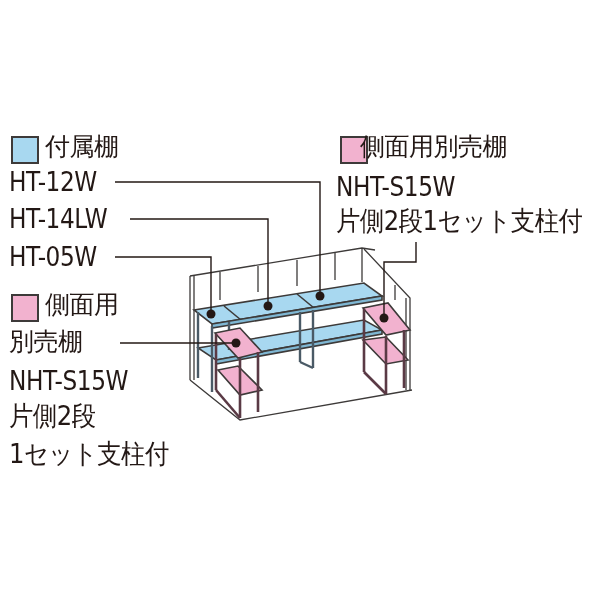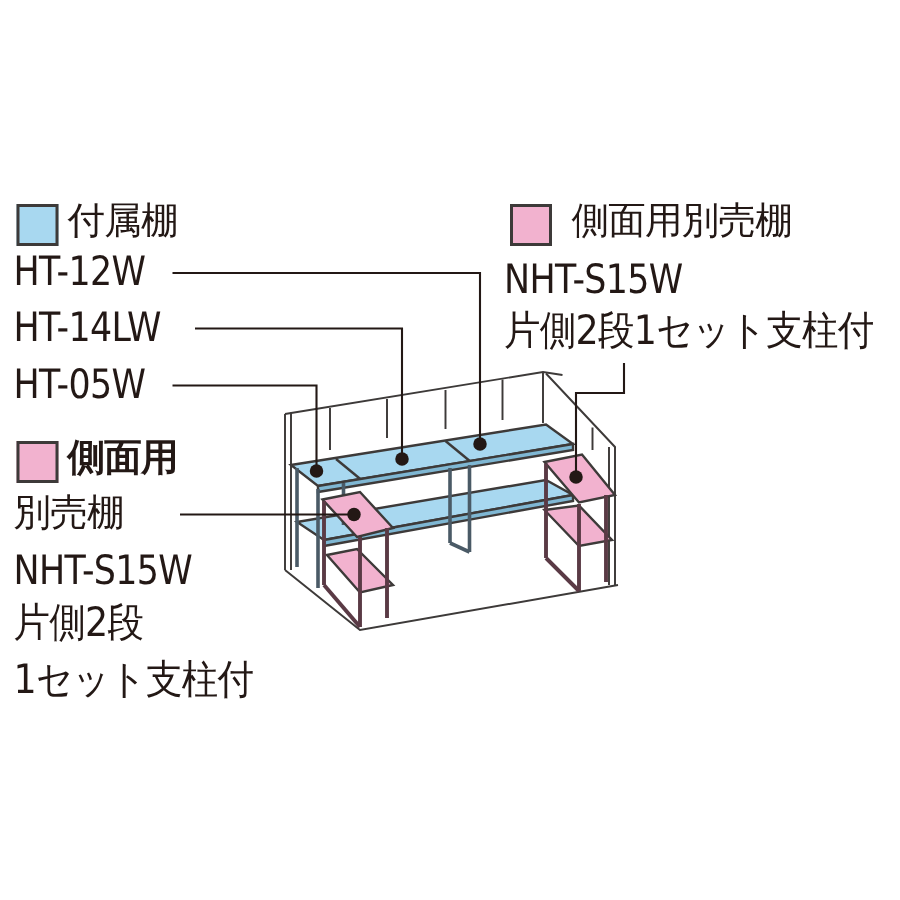--- a/index.html
+++ b/index.html
@@ -97,25 +97,25 @@
 <div>
   <div class="swatch" style="left:11px; top:136px; background:#a8d8f0;"></div>
   <div class="lbl big" style="left:45px; top:134px;">付属棚</div>
   <div class="lbl code" style="left:9px; top:168px;">HT-12W</div>
   <div class="lbl code" style="left:9px; top:205px;">HT-14LW</div>
   <div class="lbl code" style="left:9px; top:243px;">HT-05W</div>
 </div>
 
 <div>
   <div class="swatch" style="left:340px; top:136px; background:#f2b2cf;"></div>
-  <div class="lbl big" style="left:381px; top:134px;">側面用別売棚</div>
+  <div class="lbl big" style="left:360px; top:134px;">側面用別売棚</div>
   <div class="lbl code" style="left:336px; top:173px;">NHT-S15W</div>
   <div class="lbl jp" style="left:336px; top:207px;">片側2段1セット支柱付</div>
 </div>
 
 <div>
   <div class="swatch" style="left:11px; top:294px; background:#f2b2cf;"></div>
-  <div class="lbl big" style="left:45px; top:292px;font-weight:bold;">側面用</div>
+  <div class="lbl big" style="left:45px; top:292px;">側面用</div>
   <div class="lbl big" style="left:9px; top:329px;">別売棚</div>
   <div class="lbl code" style="left:9px; top:367px;">NHT-S15W</div>
   <div class="lbl jp" style="left:9px; top:402px;">片側2段</div>
   <div class="lbl jp" style="left:9px; top:440px;">1セット支柱付</div>
 </div>
 
 </body></html>

